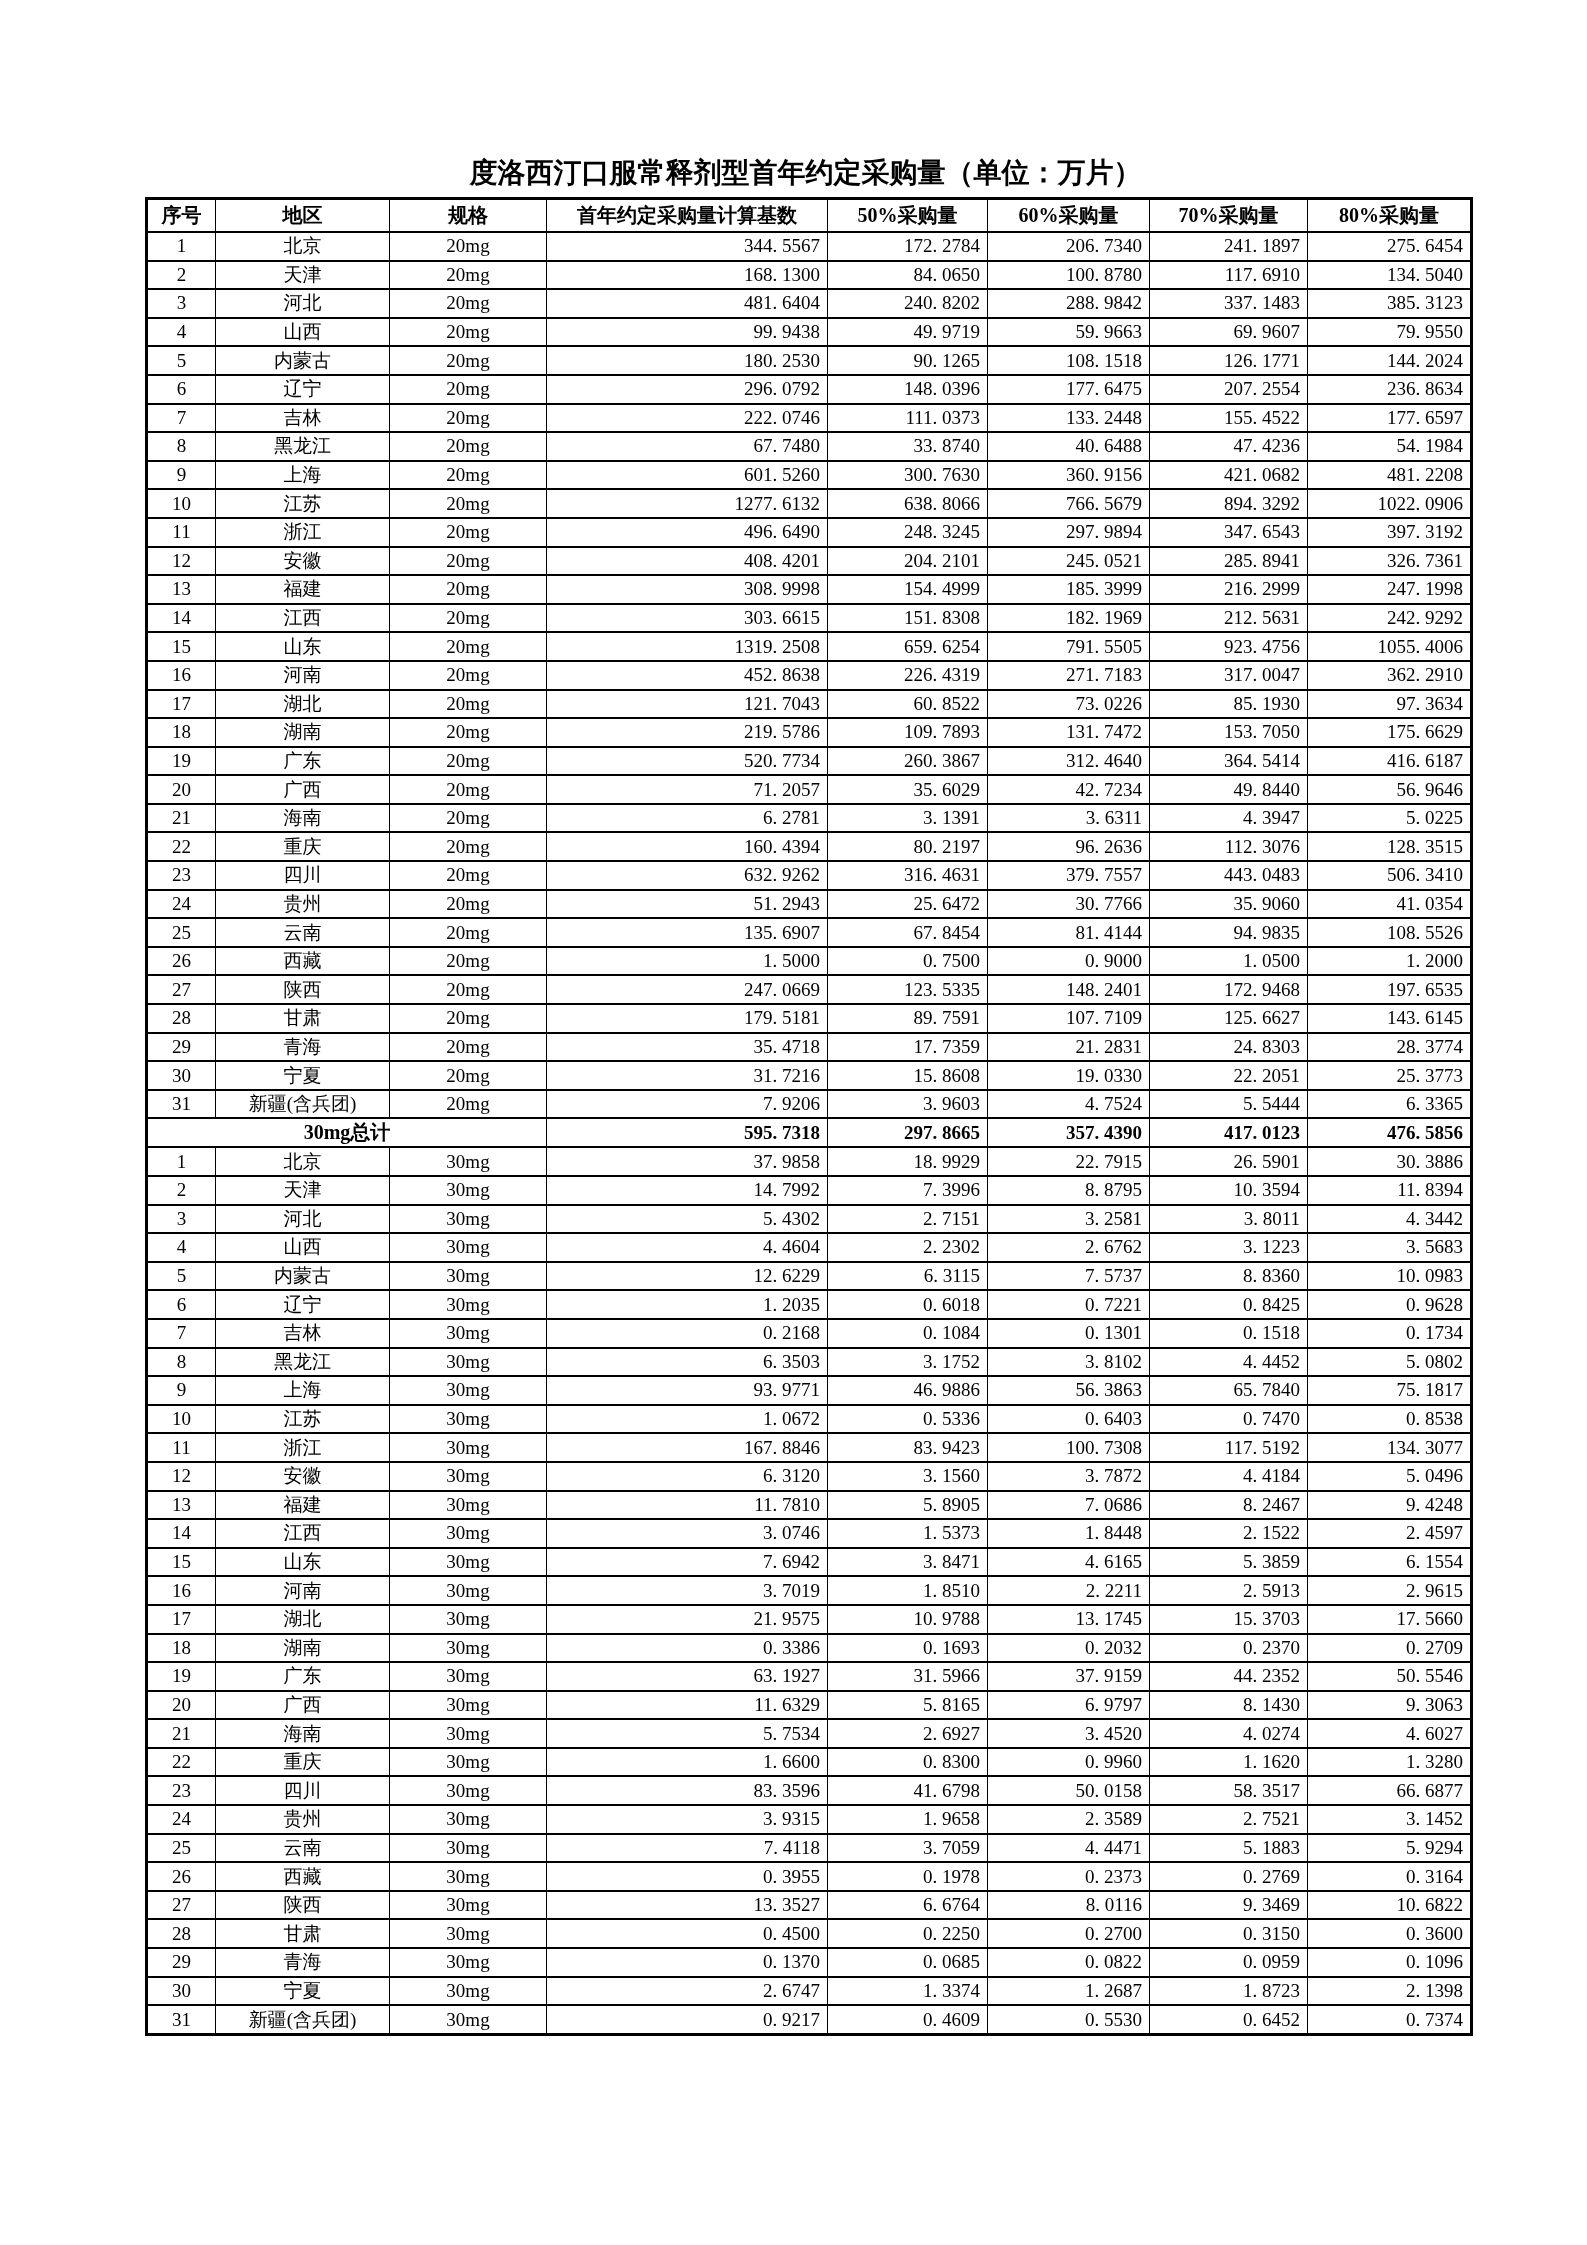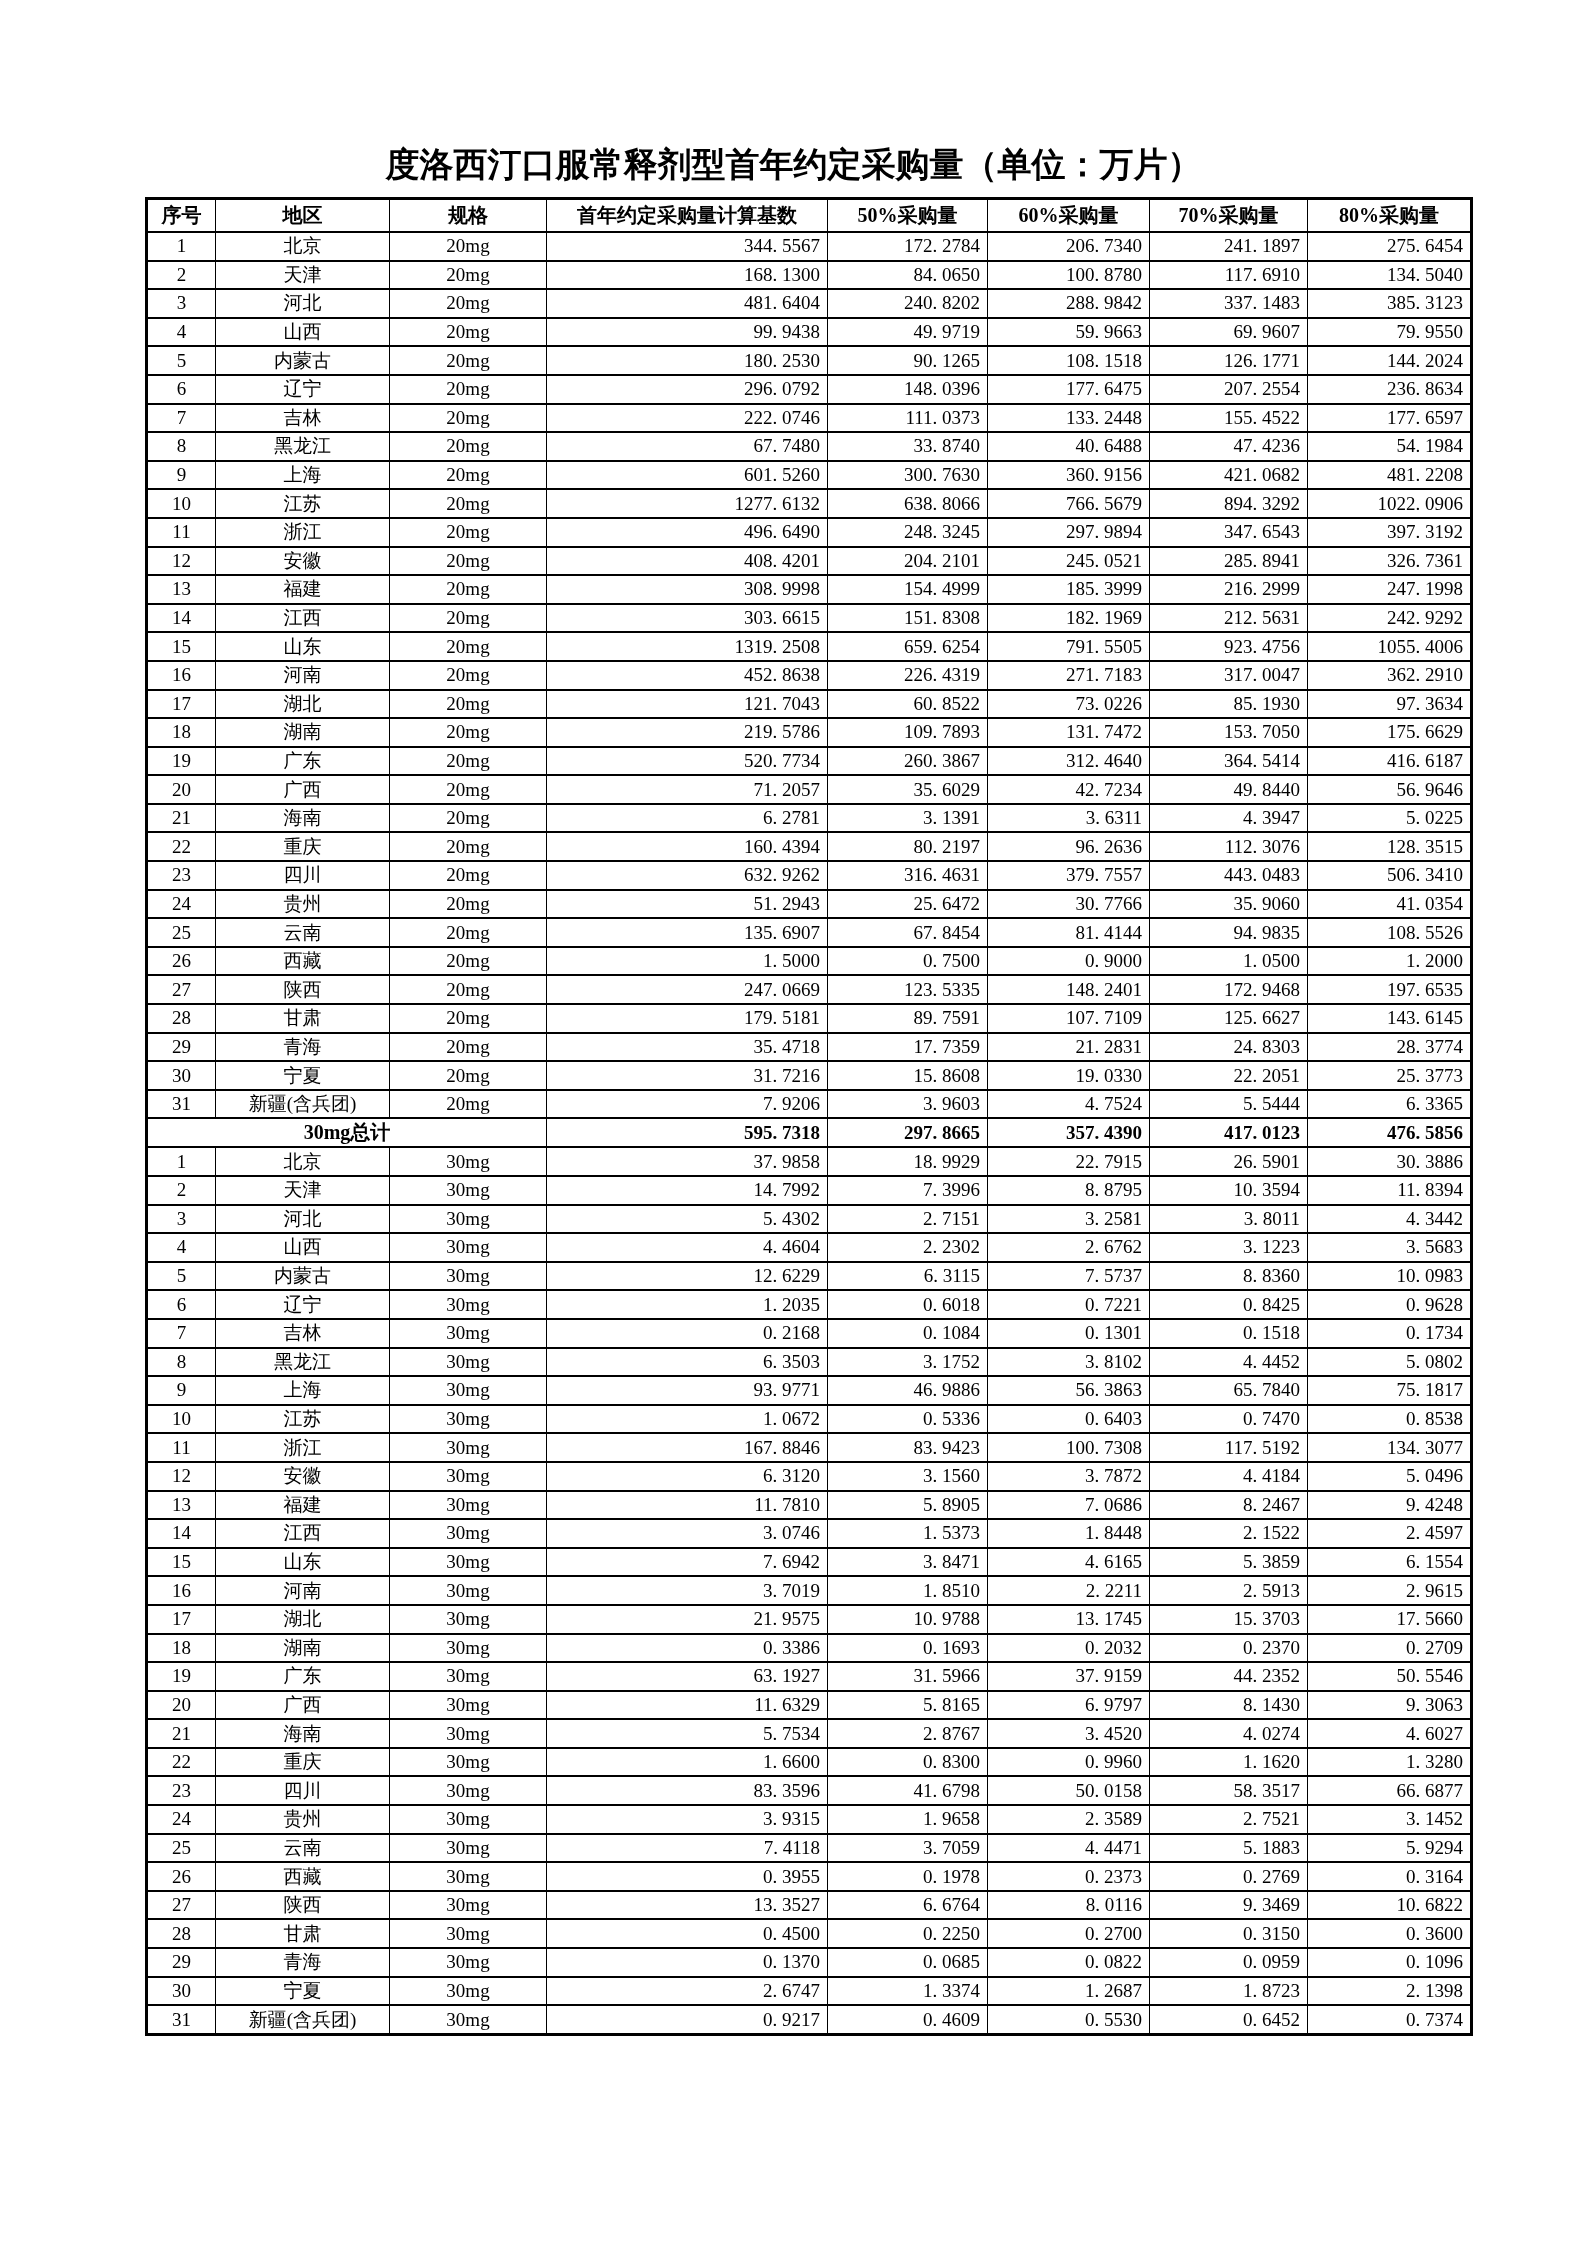--- a/index.html
+++ b/index.html
@@ -6,23 +6,23 @@
   body {
     width:1587px; height:2245px;
     font-family:"Liberation Serif","DejaVu Serif",serif;
     color:#000;
     position:relative;
   }
   .page { position:relative; width:1587px; height:2245px; overflow:hidden; }
   .title {
     position:absolute;
     top:142px; left:131px; width:1325px;
-    margin:0;
+    margin:12px;
     text-align:center;
-    font-size:34px;
+    font-size:28px;
     font-weight:bold;
     white-space:nowrap;
   }
   table.data-table {
     position:absolute;
     top:197px; left:145px;
     width:1325px;
     border-collapse:collapse;
     table-layout:fixed;
     border:3px solid #000;
@@ -595,21 +595,21 @@
           <td class="n">5. 8165</td>
           <td class="n">6. 9797</td>
           <td class="n">8. 1430</td>
           <td class="n">9. 3063</td>
         </tr>
         <tr>
           <td class="c">21</td>
           <td class="c">海南</td>
           <td class="c">30mg</td>
           <td class="n">5. 7534</td>
-          <td class="n">2. 8767</td>
+          <td class="n">2. 6927</td>
           <td class="n">3. 4520</td>
           <td class="n">4. 0274</td>
           <td class="n">4. 6027</td>
         </tr>
         <tr>
           <td class="c">22</td>
           <td class="c">重庆</td>
           <td class="c">30mg</td>
           <td class="n">1. 6600</td>
           <td class="n">0. 8300</td>

